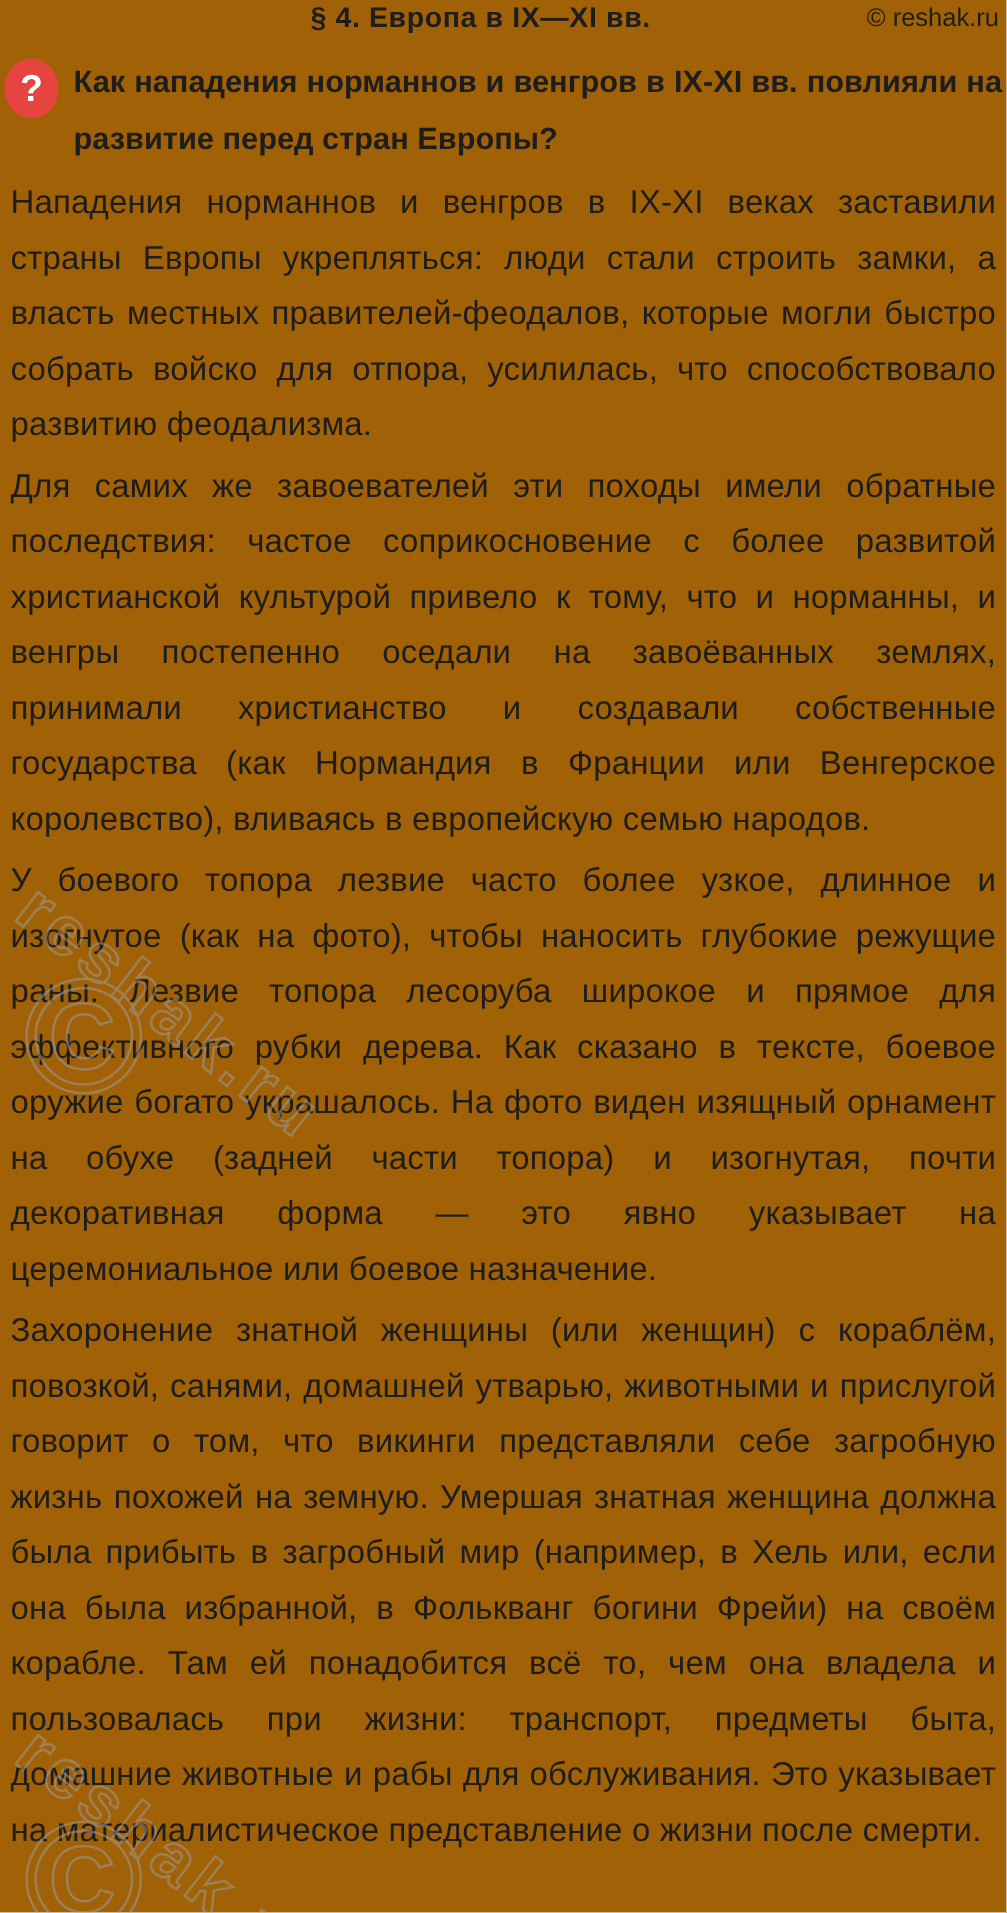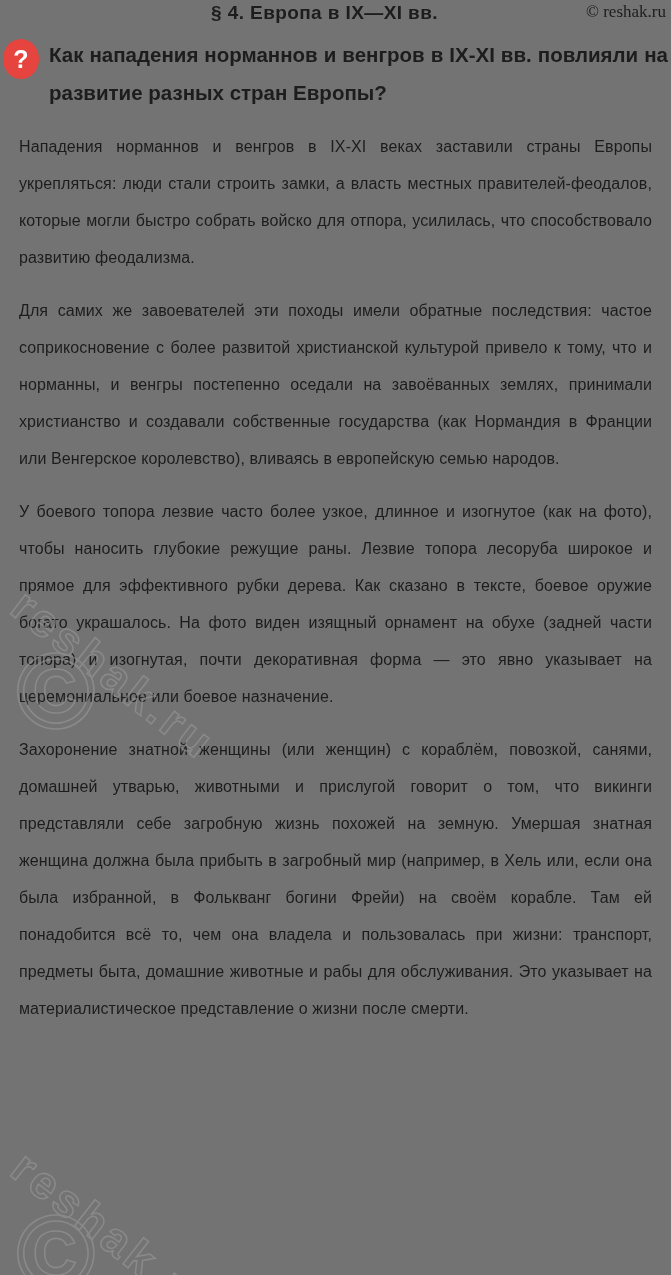--- a/index.html
+++ b/index.html
@@ -13,56 +13,56 @@
     color: #1d1d1d;
     -webkit-font-smoothing: antialiased;
   }
   .page {
     position: relative;
     width: 671px;
     height: 1275px;
     box-sizing: border-box;
     padding: 2px 3px 0 3px;
     overflow: hidden;
-    background: #737373;
+    background: #a16207;
   }
   
   .hdr {
     display: flex;
     align-items: flex-start;
     height: 27px;
   }
   .title {
     flex: 1;
     margin: 0;
     text-align: center;
     font-size: 19px;
     font-weight: bold;
     letter-spacing: 0.4px;
     padding-left: 60px;
   }
   .copyright {
-    font-family: Liberation Serif, serif;
+    font-family: Liberation Sans, sans-serif;
     font-size: 17px;
     white-space: nowrap;
     padding-right: 2px;
   }
   
   .content { position: relative; }
   .question {
     margin: 0;
     font-size: 20.5px;
     font-weight: bold;
     line-height: 37px;
     text-align: justify;
   }
   .question.q-first { line-height: 38px; padding-top: 7px; }
   .answer {
-    margin: 16px;
-    font-size: 16px;
+    margin: 4px;
+    font-size: 22px;
     font-weight: 400;
     line-height: 37px;
     text-align: justify;
     letter-spacing: 0.1px;
   }
   
   .q-circle {
     float: left;
     width: 36px;
     height: 40px;
@@ -119,21 +119,21 @@
 <div class="page">
 
   <header class="hdr">
     <h1 class="title">§ 4. Европа в IX—XI вв.</h1>
     <div class="copyright">© reshak.ru</div>
   </header>
 
   <section class="content">
 
     <div class="question q-first">
-      <span class="q-circle">?</span><span>Как нападения норманнов и венгров в IX-XI вв. повлияли на развитие разных стран Европы?</span>
+      <span class="q-circle">?</span><span>Как нападения норманнов и венгров в IX-XI вв. повлияли на развитие перед стран Европы?</span>
     </div>
 
     <p class="answer">Нападения норманнов и венгров в IX-XI веках заставили страны Европы укрепляться: люди стали строить замки, а власть местных правителей-феодалов, которые могли быстро собрать войско для отпора, усилилась, что способствовало развитию феодализма.</p>
 
 
     <p class="answer">Для самих же завоевателей эти походы имели обратные последствия: частое соприкосновение с более развитой христианской культурой привело к тому, что и норманны, и венгры постепенно оседали на завоёванных землях, принимали христианство и создавали соб­ственные государства (как Нормандия в Франции или Венгерское королевство), вливаясь в европейскую семью народов.</p>
 
 
     <p class="answer">У боевого топора лезвие часто более узкое, длинное и изогнутое (как на фото), чтобы наносить глубокие режущие раны. Лезвие топора лесоруба широкое и прямое для эффективного рубки дерева. Как сказано в тексте, боевое оружие богато украшалось. На фото виден изящный орнамент на обухе (задней части топора) и изогнутая, почти декоративная форма — это явно указывает на церемониальное или боевое назначение.</p>
 

